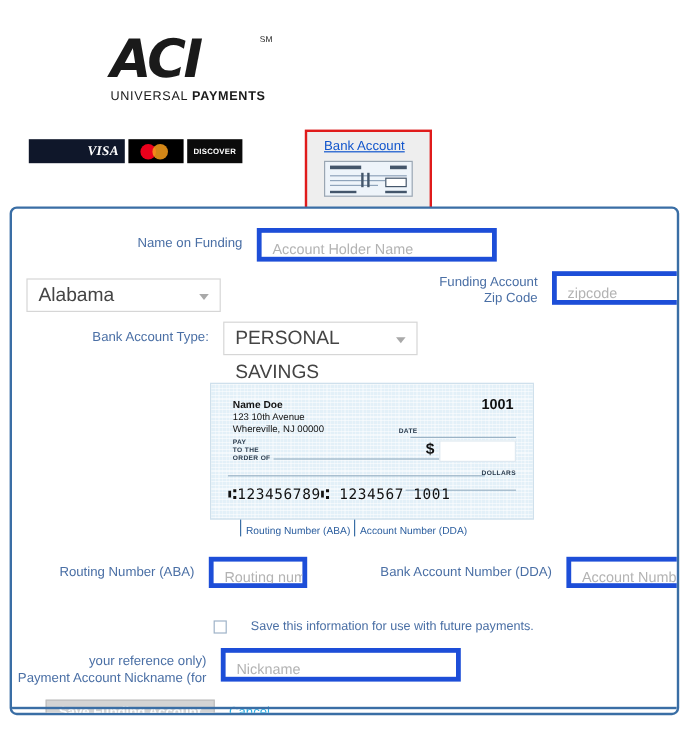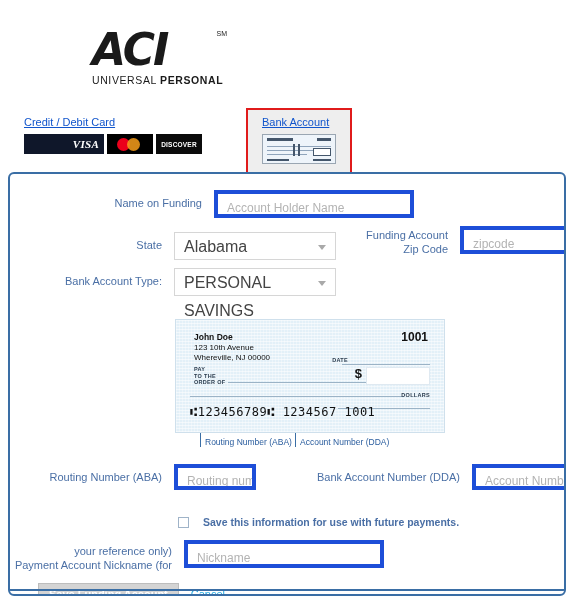--- a/index.html
+++ b/index.html
@@ -55,21 +55,21 @@
     align-items: flex-start;
     gap: 28px;
     height: 70px;
   }
   .tab { padding: 4px 6px; }
   .tab.selected {
     border: 2px solid #e01b1b;
     background: #eeeeee;
     padding: 6px 14px 10px 14px;
     margin-top: -4px;
-    margin-left: 10px;
+    margin-left: 18px;
   }
   .tab-label {
     color: #1155cc;
     text-decoration: underline;
     font-size: 11px;
     display: block;
     margin-bottom: 6px;
   }
   .card-logos { display: flex; align-items: center; gap: 3px; }
   .cc {
@@ -216,28 +216,27 @@
     position: absolute; left: 0; right: 0; bottom: 3px; height: 2px; background: #3a6ea5;
   }
 </style>
 </head>
 <body>
 
 <div class="logo-wrap">
   <div class="logo-block">
     <div class="aci-mark">ACI</div>
     <div class="sm-mark">SM</div>
-    <div class="tagline"><span class="light">UNIVERSAL </span><b>PERSONAL</b></div>
+    <div class="tagline"><span class="light">UNIVERSAL </span><b>PAYMENTS</b></div>
   </div>
 </div>
 
 <div class="tabs">
 
   <div class="tab">
-    <span class="tab-label">Credit / Debit Card</span>
     <div class="card-logos">
       <div class="cc cc-visa">VISA</div>
       <div class="cc cc-mc">
         <span class="mc-c mc-left"></span>
         <span class="mc-c mc-right"></span>
       </div>
       <div class="cc cc-disc">DISCOVER</div>
     </div>
   </div>
 
@@ -259,45 +258,44 @@
 </div>
 
 <div class="panel">
 
   <div class="row" style="position:absolute;left:0;top:16px;">
     <div class="lbl" style="width:192px;">Name on Funding</div>
     <div class="fld ph" style="width:200px;height:28px;line-height:28px;margin-left:12px;">Account Holder Name</div>
   </div>
 
   <div class="row" style="position:absolute;left:0;top:58px;">
-    <div class="lbl" style="width:152px;">State</div>
     <div class="sel" style="width:162px;margin-left:12px;">
       <span>Alabama</span>
       <span class="caret"></span>
     </div>
   </div>
 
   <div class="row" style="position:absolute;left:330px;top:52px;">
     <div class="lbl" style="width:108px;padding-top:2px;">
       <div>Funding Account</div>
       <div>Zip Code</div>
     </div>
     <div class="fld ph" style="width:112px;height:28px;line-height:28px;margin-left:12px;">zipcode</div>
   </div>
 
-  <div class="row" style="position:absolute;left:0;top:94px;">
+  <div class="row" style="position:absolute;left:12px;top:94px;">
     <div class="lbl" style="width:152px;">Bank Account Type:</div>
     <div class="sel" style="width:162px;margin-left:12px;">
       <span>PERSONAL SAVINGS</span>
       <span class="caret"></span>
     </div>
   </div>
 
   <div class="check">
-    <div class="chk-name">John Doe</div>
+    <div class="chk-name">Name Doe</div>
     <div class="chk-addr">
       <div>123 10th Avenue</div>
       <div>Whereville, NJ 00000</div>
     </div>
     <div class="chk-num">1001</div>
 
     <div class="chk-sm" style="position:absolute;right:96px;top:37px;">DATE</div>
     <span class="hline" style="right:14px;top:44px;width:88px;"></span>
 
     <div class="chk-sm" style="position:absolute;left:18px;top:46px;line-height:6.5px;">
@@ -325,21 +323,21 @@
     <div class="lbl" style="width:152px;">Routing Number (ABA)</div>
     <div class="fld ph" style="width:82px;margin-left:12px;">Routing number</div>
   </div>
   <div class="row" style="position:absolute;left:300px;top:290px;">
     <div class="lbl" style="width:150px;">Bank Account Number (DDA)</div>
     <div class="fld ph" style="width:96px;margin-left:12px;">Account Number</div>
   </div>
 
   <div class="row" style="position:absolute;left:168px;top:342px;align-items:center;">
     <span class="cb"></span>
-    <span class="cb-label" style="margin-left:14px;font-weight:bold;">Save this information for use with future payments.</span>
+    <span class="cb-label" style="margin-left:20px;">Save this information for use with future payments.</span>
   </div>
 
   <div class="row" style="position:absolute;left:0;top:366px;">
     <div class="lbl" style="width:162px;padding-top:4px;">
       <div>your reference only)</div>
       <div>Payment Account Nickname (for</div>
     </div>
     <div class="fld ph" style="width:200px;height:28px;line-height:28px;margin-left:12px;">Nickname</div>
   </div>
 

